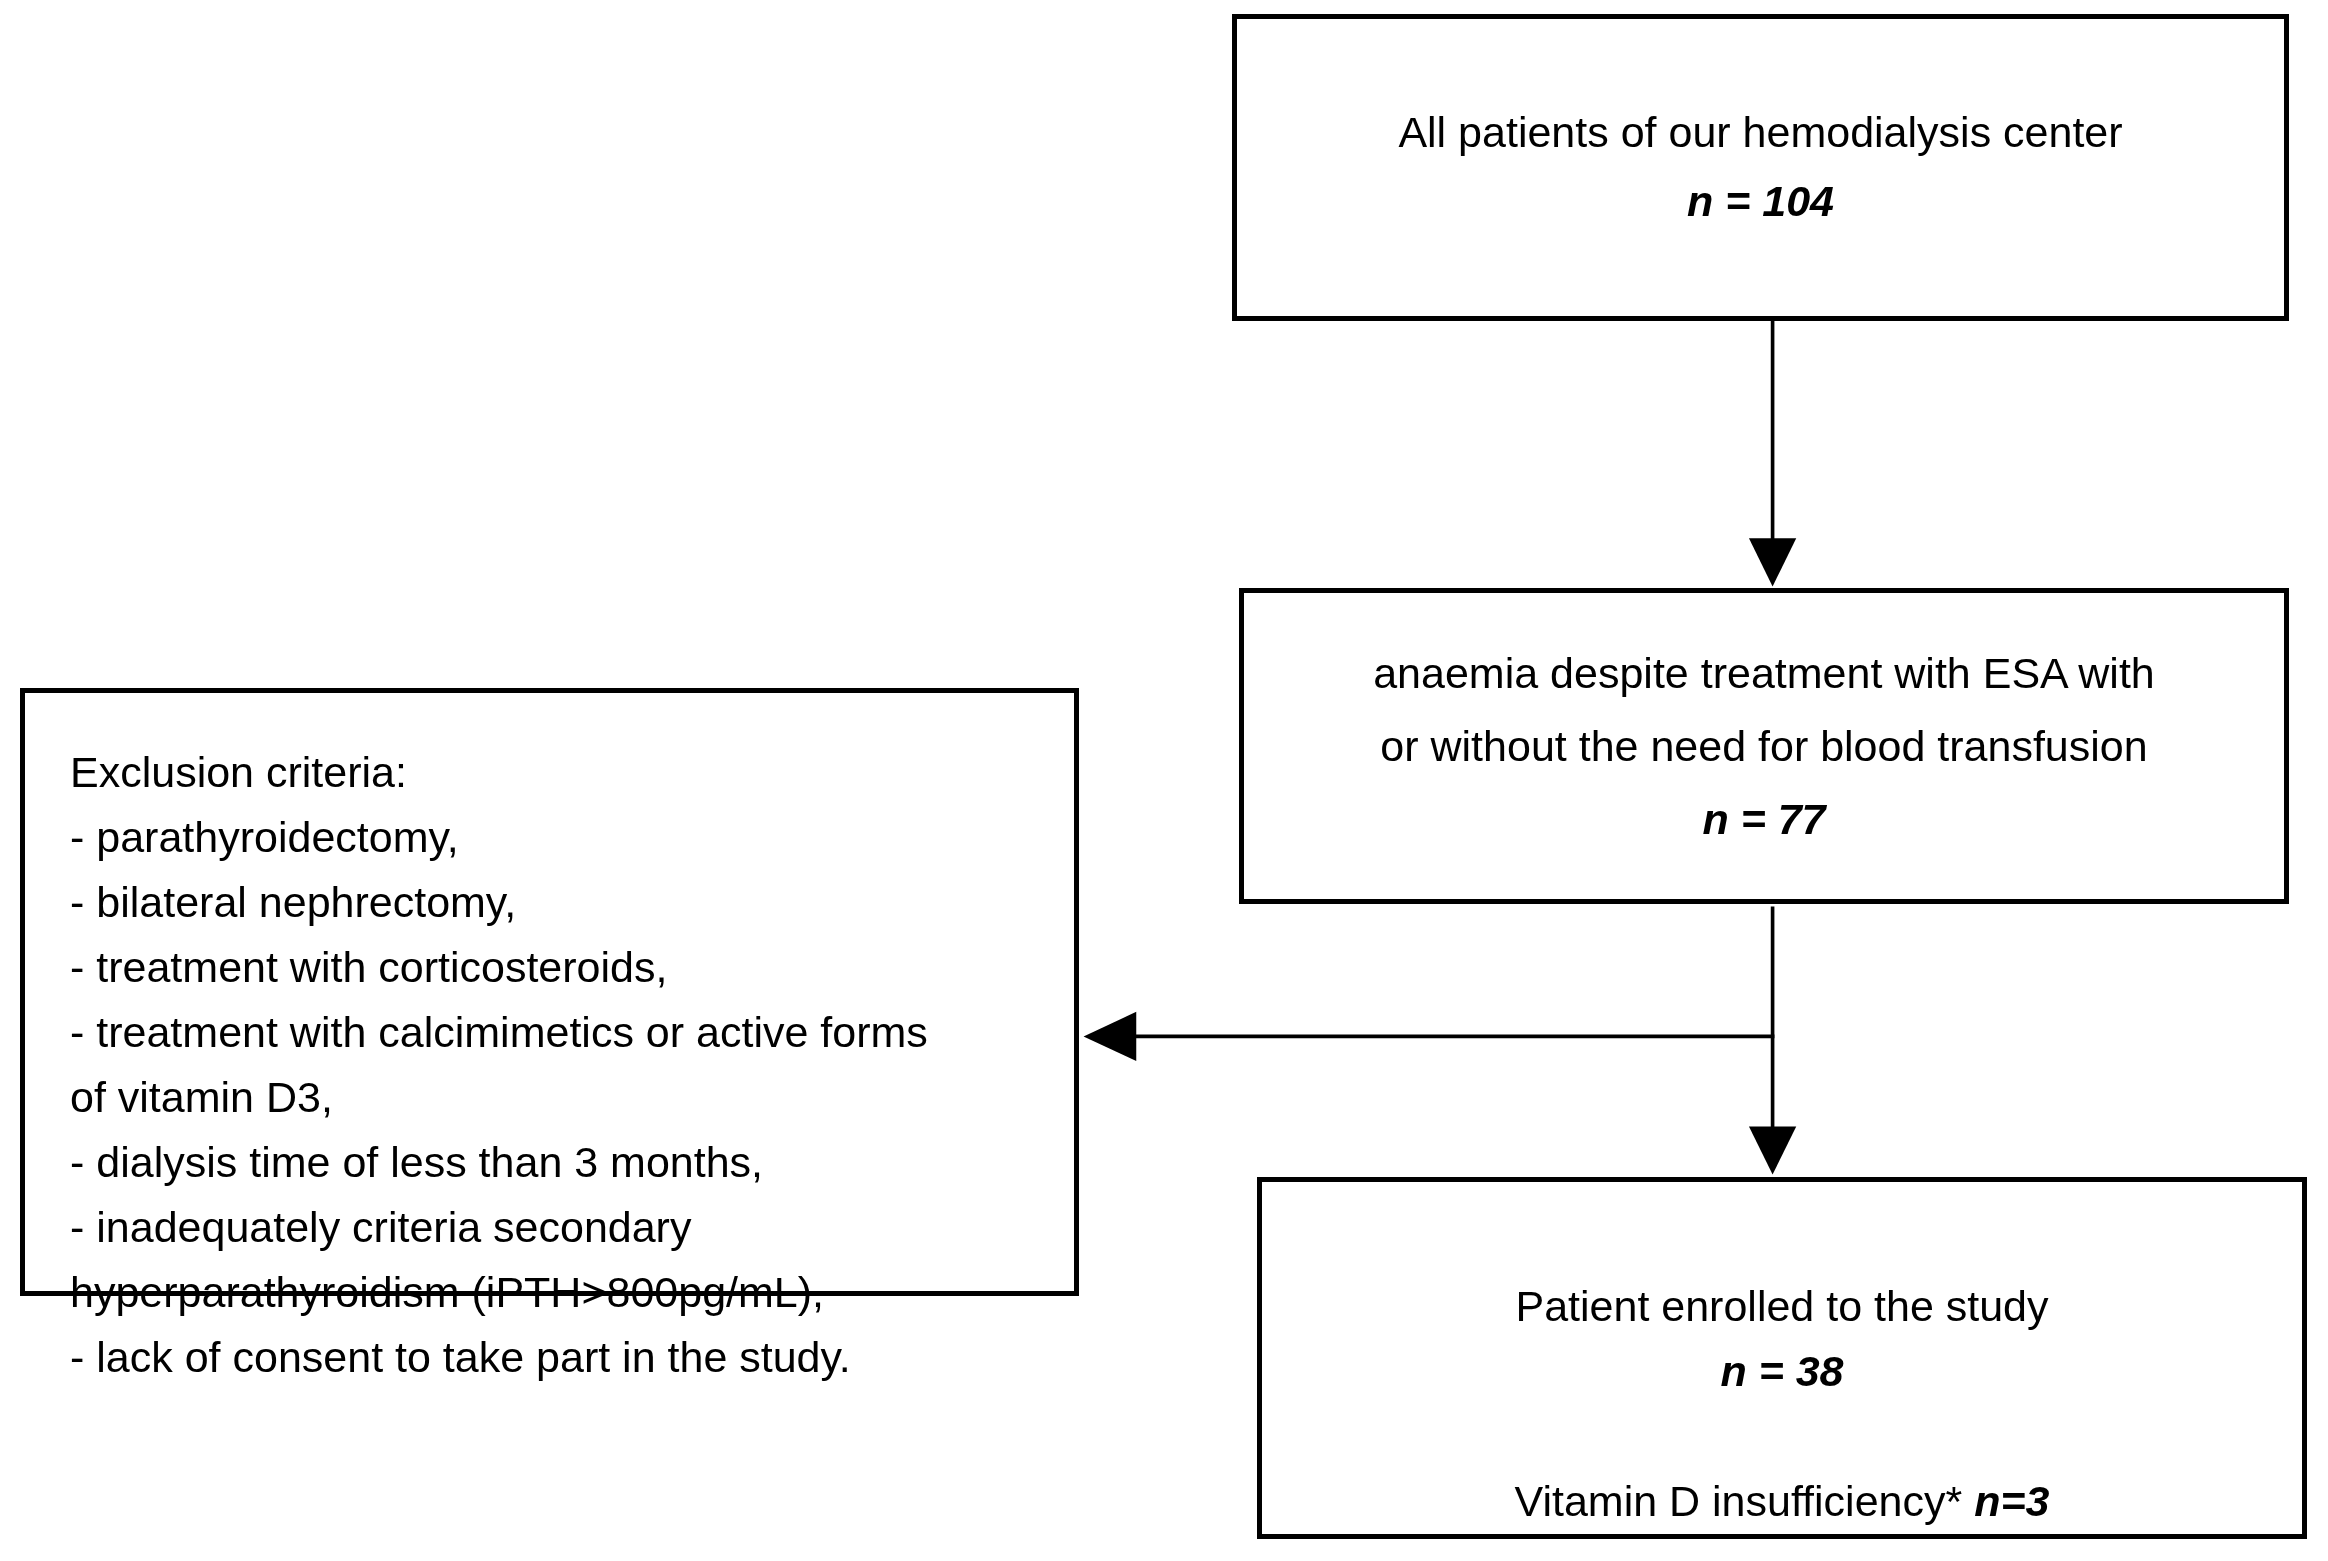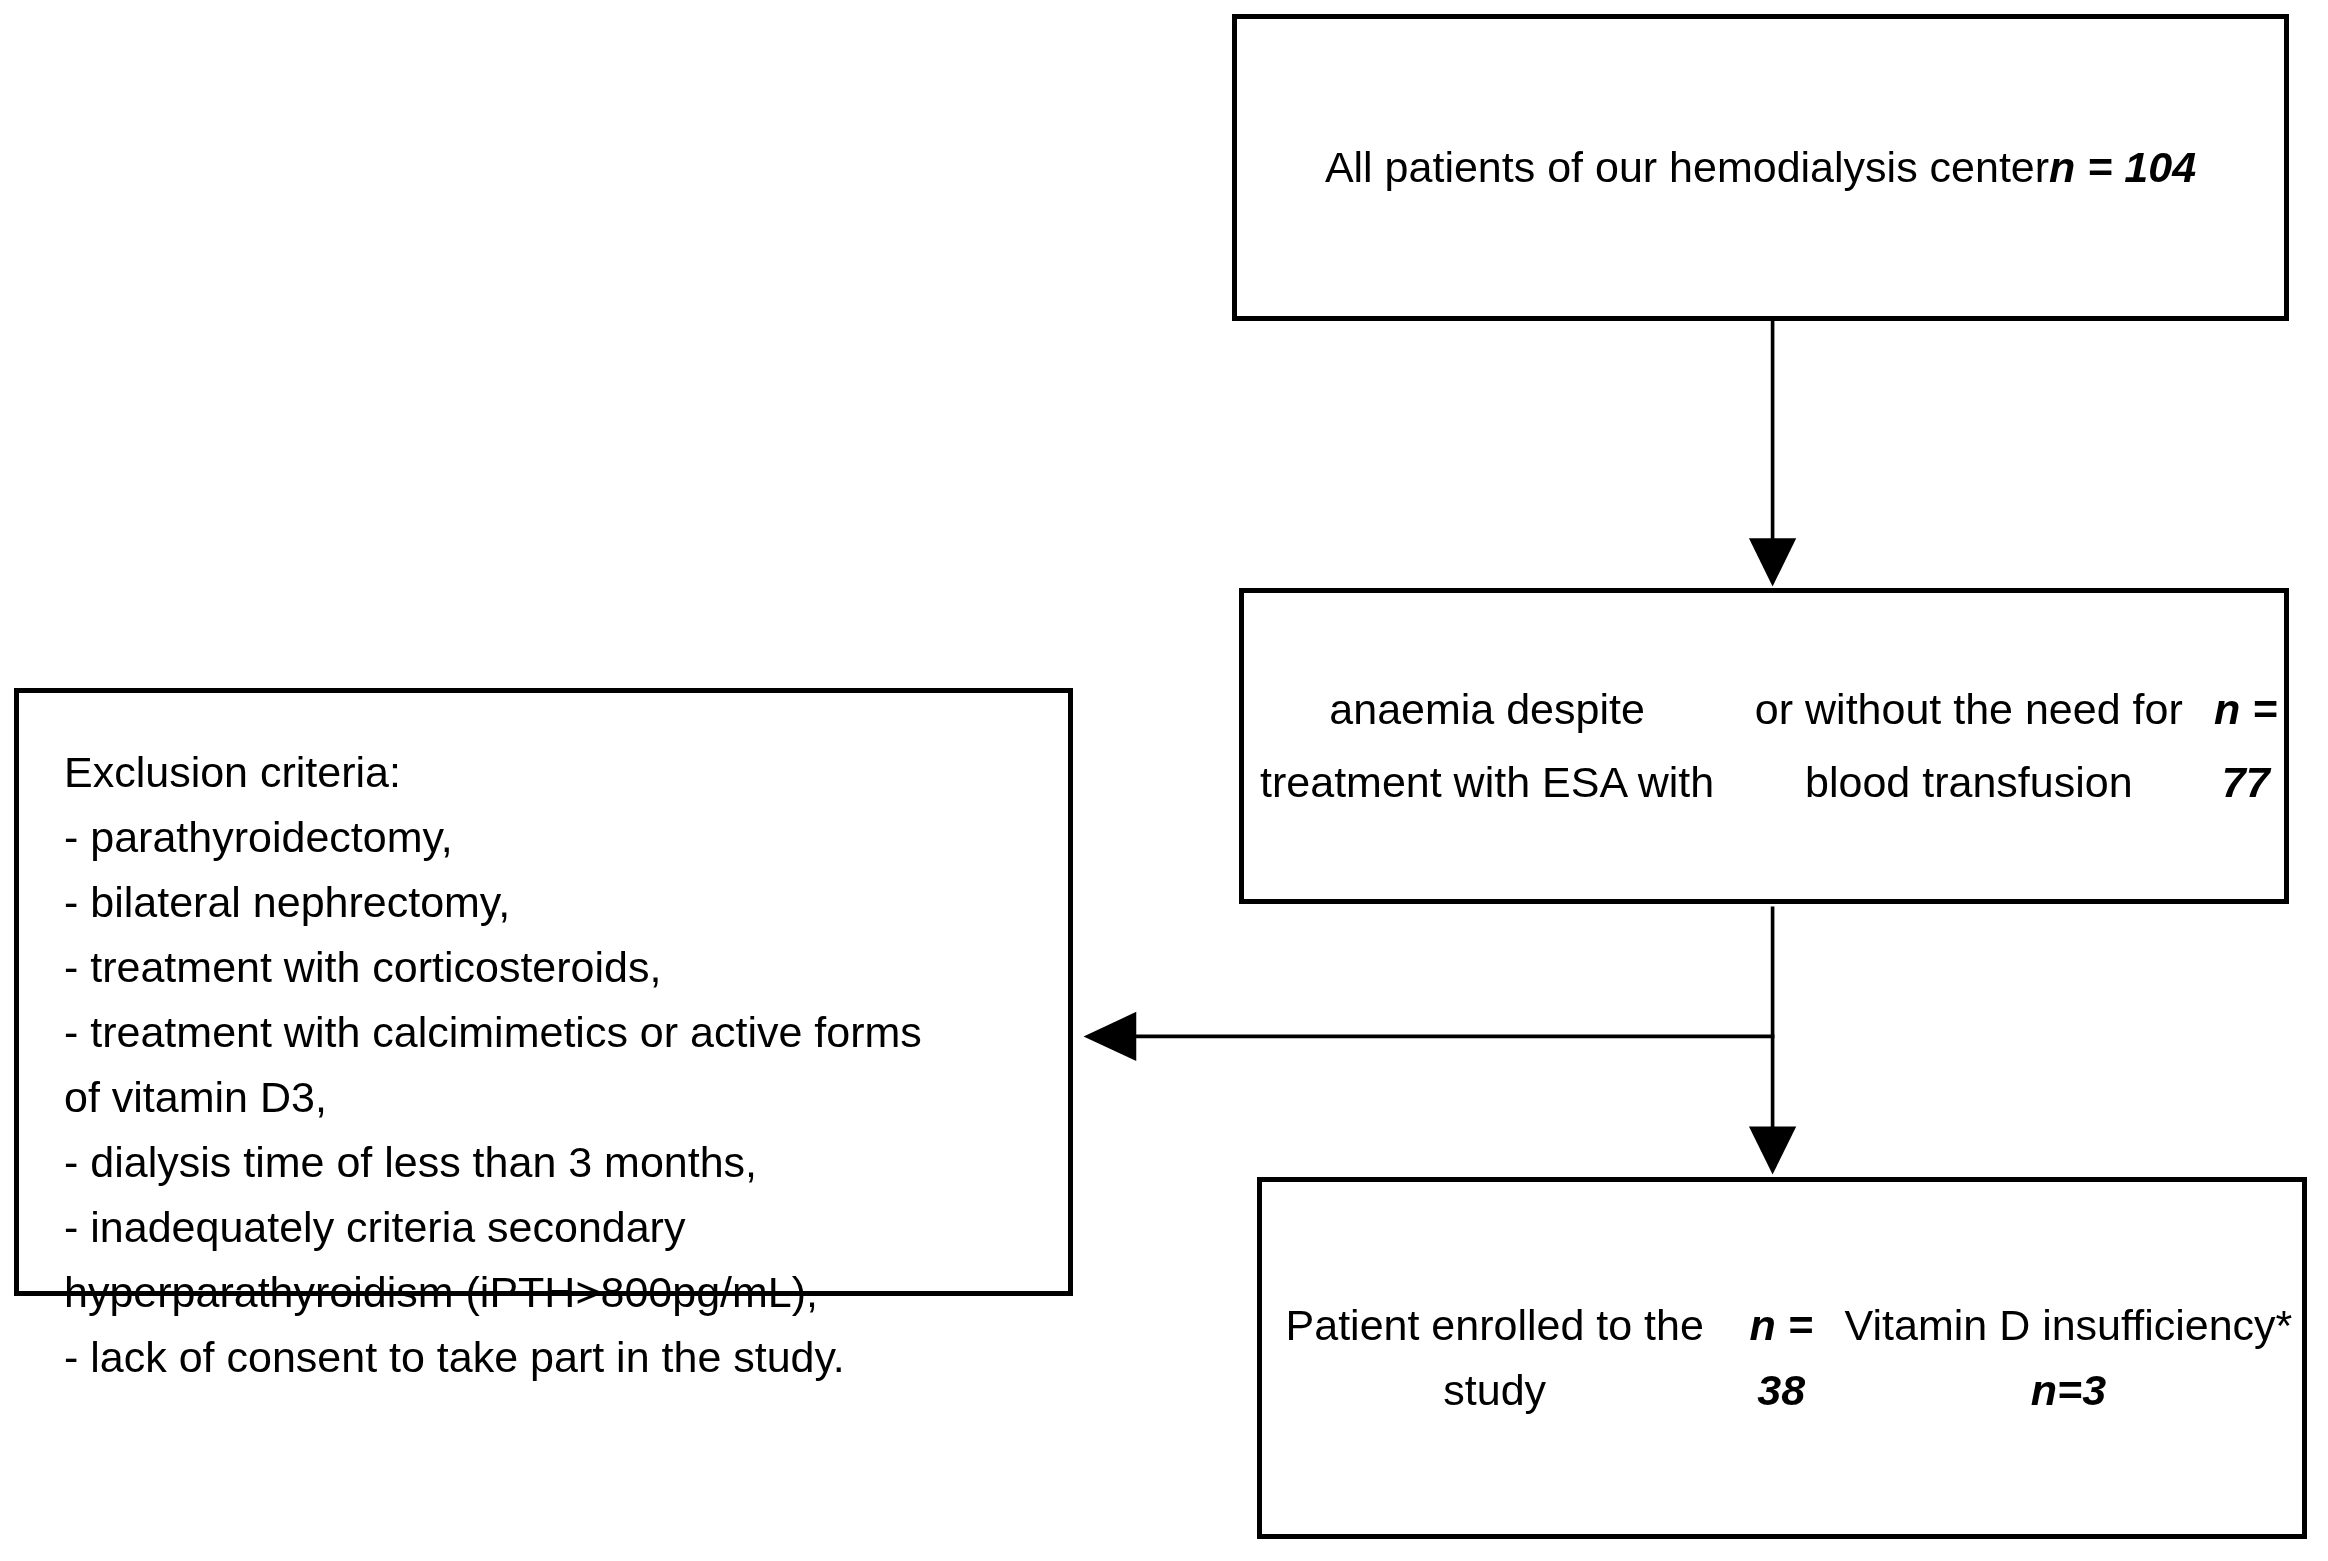--- a/index.html
+++ b/index.html
@@ -20,34 +20,34 @@
     position: absolute;
     box-sizing: border-box;
     border: 5.5px solid #000000;
     background: #ffffff;
     font-size: 43px;
     line-height: 69px;
     color: #000000;
   }
   .centered {
     display: flex;
-    flex-direction: row;
+    flex-direction: column;
     justify-content: center;
     align-items: center;
     text-align: center;
   }
   .nval {
     font-weight: bold;
     font-style: italic;
   }
   #top-box    { left: 1232px; top: 13.6px;   width: 1057px; height: 307px; }
   #middle-box { left: 1239px; top: 588px;  width: 1050px; height: 316px; line-height: 73px; }
   #enrolled-box { left: 1257px; top: 1177px; width: 1050px; height: 362px; line-height: 65px; justify-content: flex-end; }
   #exclusion-box {
-    left: 14px; top: 688px; width: 1059px; height: 608px;
+    left: 20px; top: 688px; width: 1059px; height: 608px;
     padding: 47px 36px 0 45px;
     text-align: left;
     line-height: 65px;
   }
   .spacer-line { height: 65px; }
   #arrow-layer {
     position: absolute;
     left: 0; top: 0;
     width: 2328px;
     height: 1561px;

